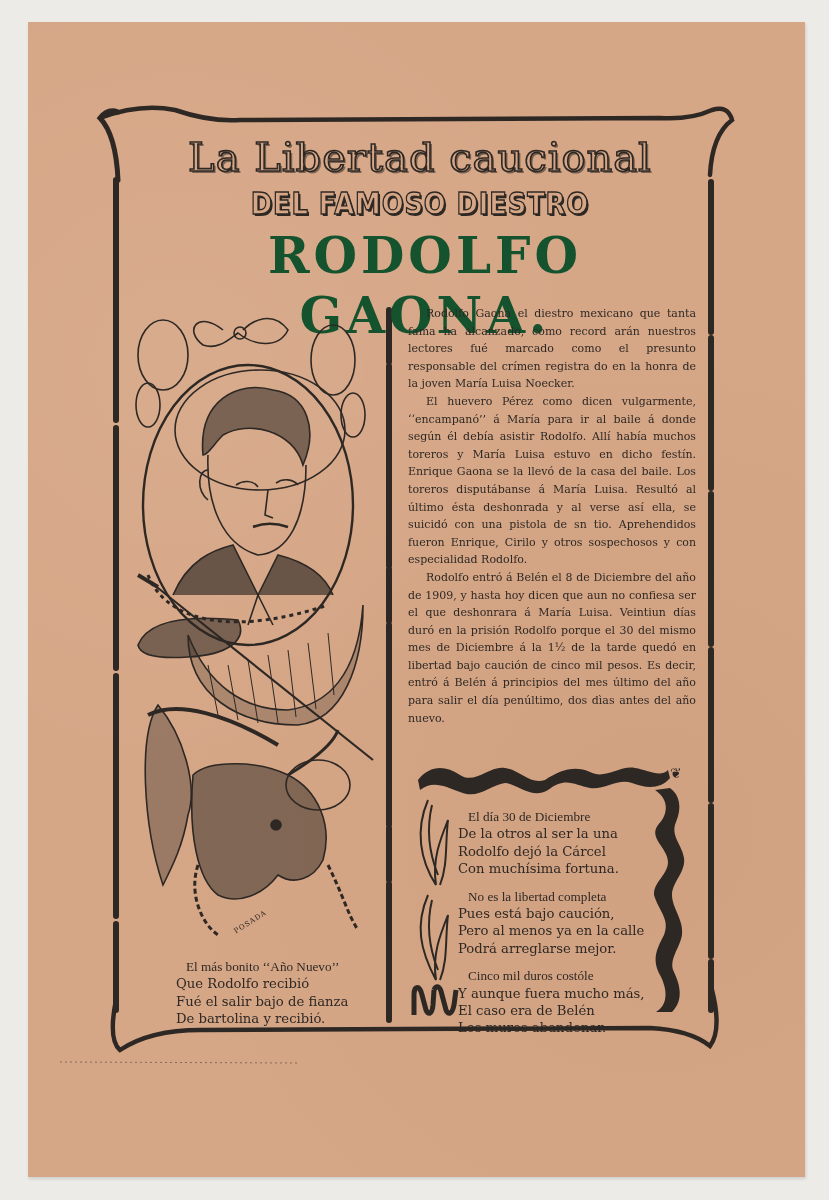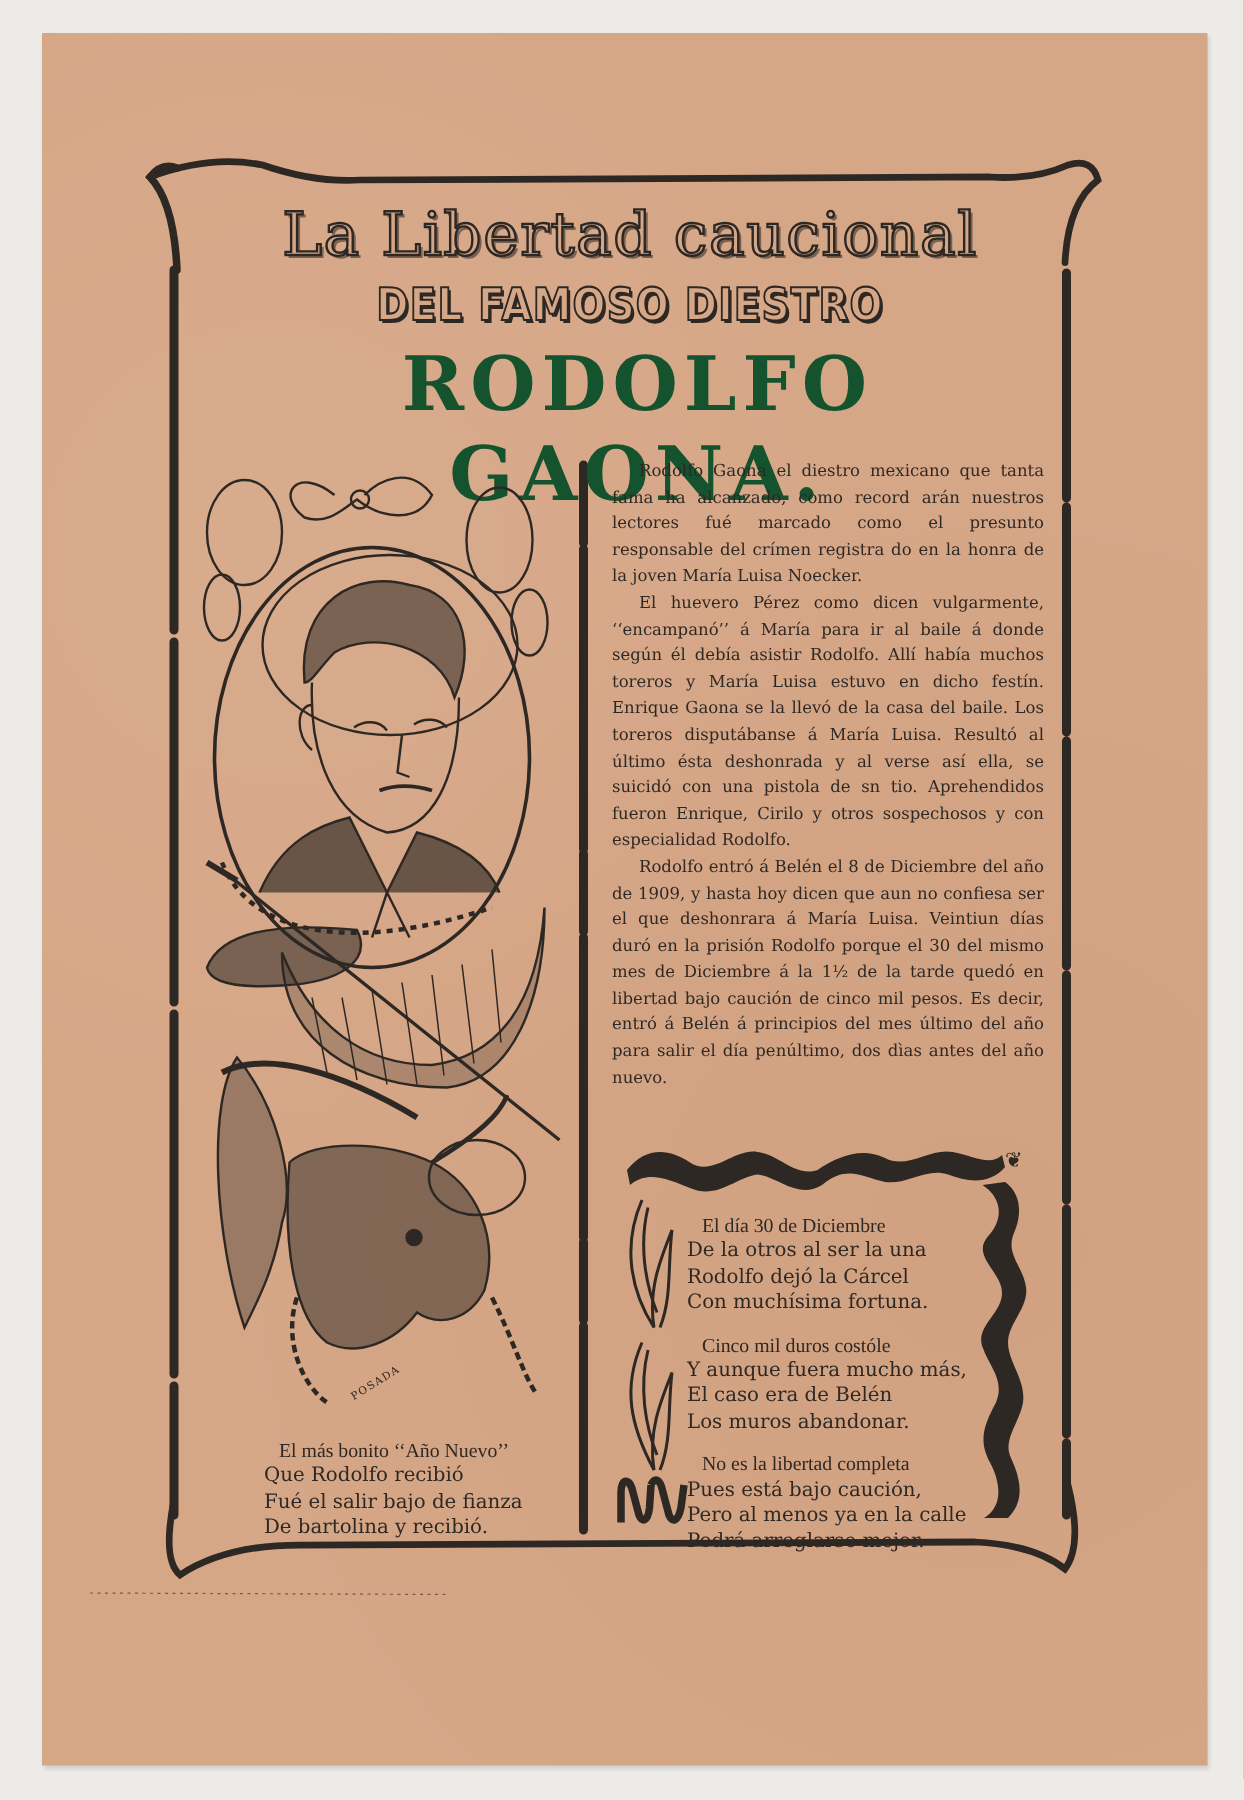--- a/index.html
+++ b/index.html
@@ -181,31 +181,31 @@
 </div>
 
 <div class="verse verse-right">
   <div class="stanza">
     <div class="line">El día 30 de Diciembre</div>
     <div class="line">De la otros al ser la una</div>
     <div class="line">Rodolfo dejó la Cárcel</div>
     <div class="line">Con muchísima fortuna.</div>
   </div>
   <div class="stanza">
+    <div class="line">No es la libertad completa</div>
+    <div class="line">Pues está bajo caución,</div>
+    <div class="line">Pero al menos ya en la calle</div>
+    <div class="line">Podrá arreglarse mejor.</div>
+  </div>
+  <div class="stanza">
     <div class="line">Cinco mil duros costóle</div>
     <div class="line">Y aunque fuera mucho más,</div>
     <div class="line">El caso era de Belén</div>
     <div class="line">Los muros abandonar.</div>
   </div>
-  <div class="stanza">
-    <div class="line">No es la libertad completa</div>
-    <div class="line">Pues está bajo caución,</div>
-    <div class="line">Pero al menos ya en la calle</div>
-    <div class="line">Podrá arreglarse mejor.</div>
-  </div>
 </div>
 
 <div class="verse verse-left">
   <div class="stanza">
     <div class="line">El más bonito ‘‘Año Nuevo’’</div>
     <div class="line">Que Rodolfo recibió</div>
     <div class="line">Fué el salir bajo de fianza</div>
     <div class="line">De bartolina y recibió.</div>
   </div>
 </div>

